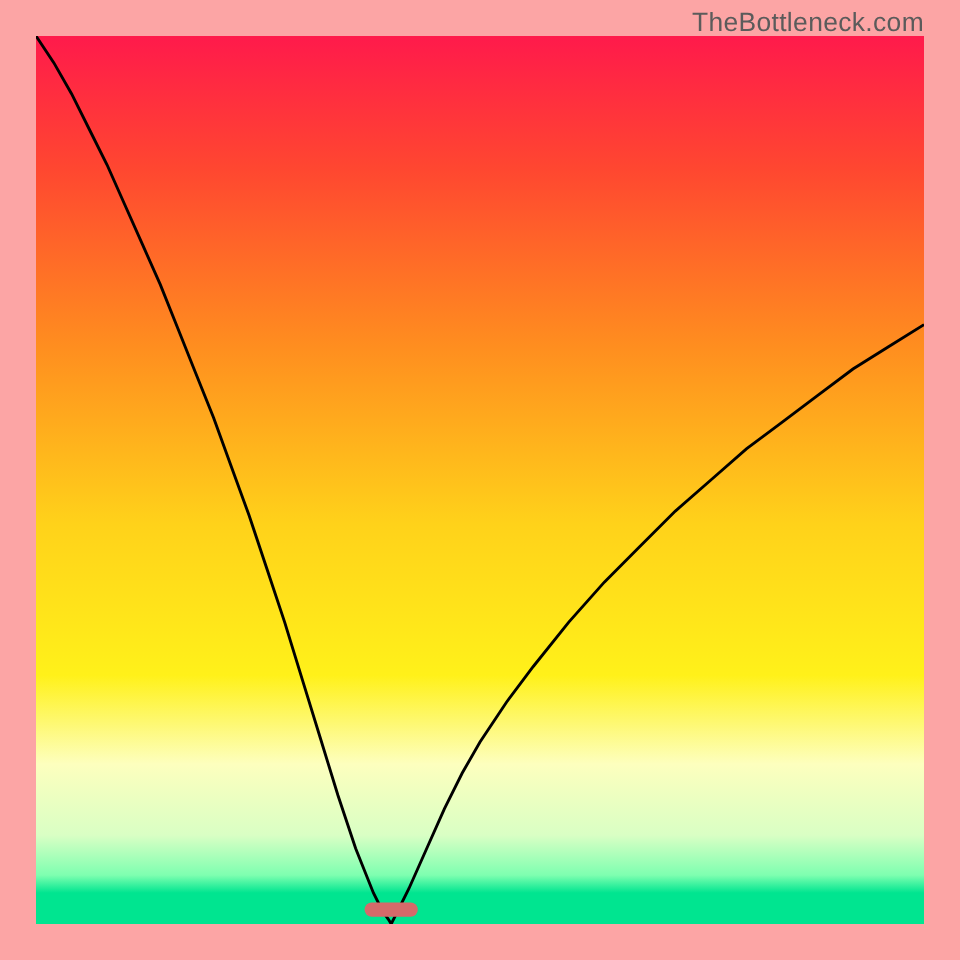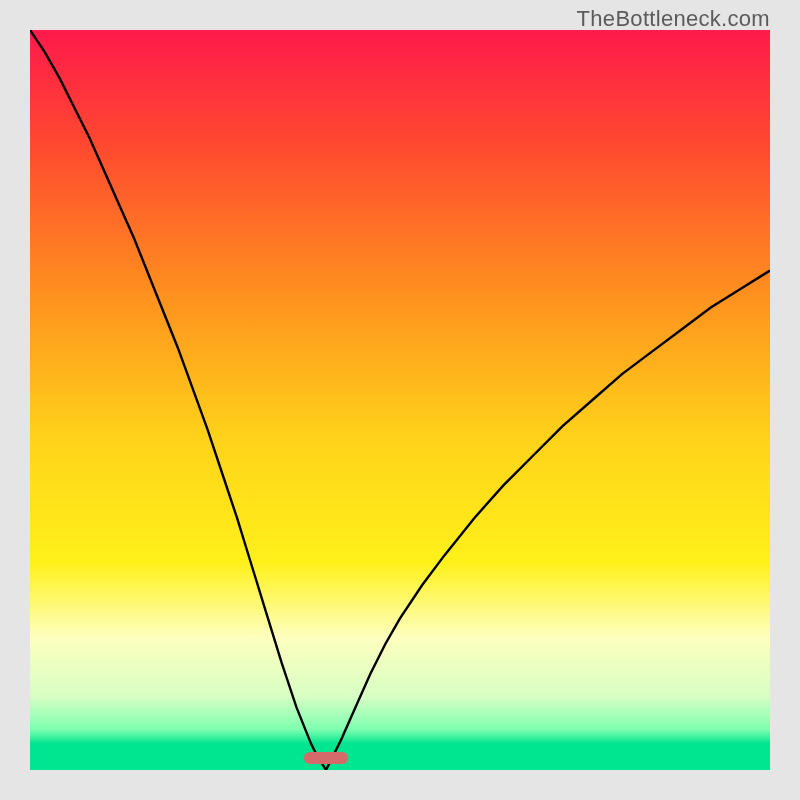--- a/index.html
+++ b/index.html
@@ -1,16 +1,16 @@
 <!DOCTYPE html>
 <html><head>
 <meta charset="utf-8">
 <style>
   html,body{margin:0;padding:0;width:800px;height:800px;overflow:hidden;background:#000;font-family:Arial,Helvetica,sans-serif}
-  .frame{position:absolute;inset:0;background:#e5e5e5}
+  .frame{position:absolute;inset:0;background:#fca5a5}
   .plot{position:absolute;left:30px;top:30px;width:740px;height:740px}
   .watermark{position:absolute;top:6px;right:30px;color:#5b5b5b;font-size:22px;letter-spacing:.3px;font-weight:500}
   svg{position:absolute;inset:0}
 </style>
 </head>
 <body>
 <div class="frame">
   <div class="watermark">TheBottleneck.com</div>
   <div class="plot">
     <svg id="svg" width="740" height="740" viewBox="0 0 740 740">

